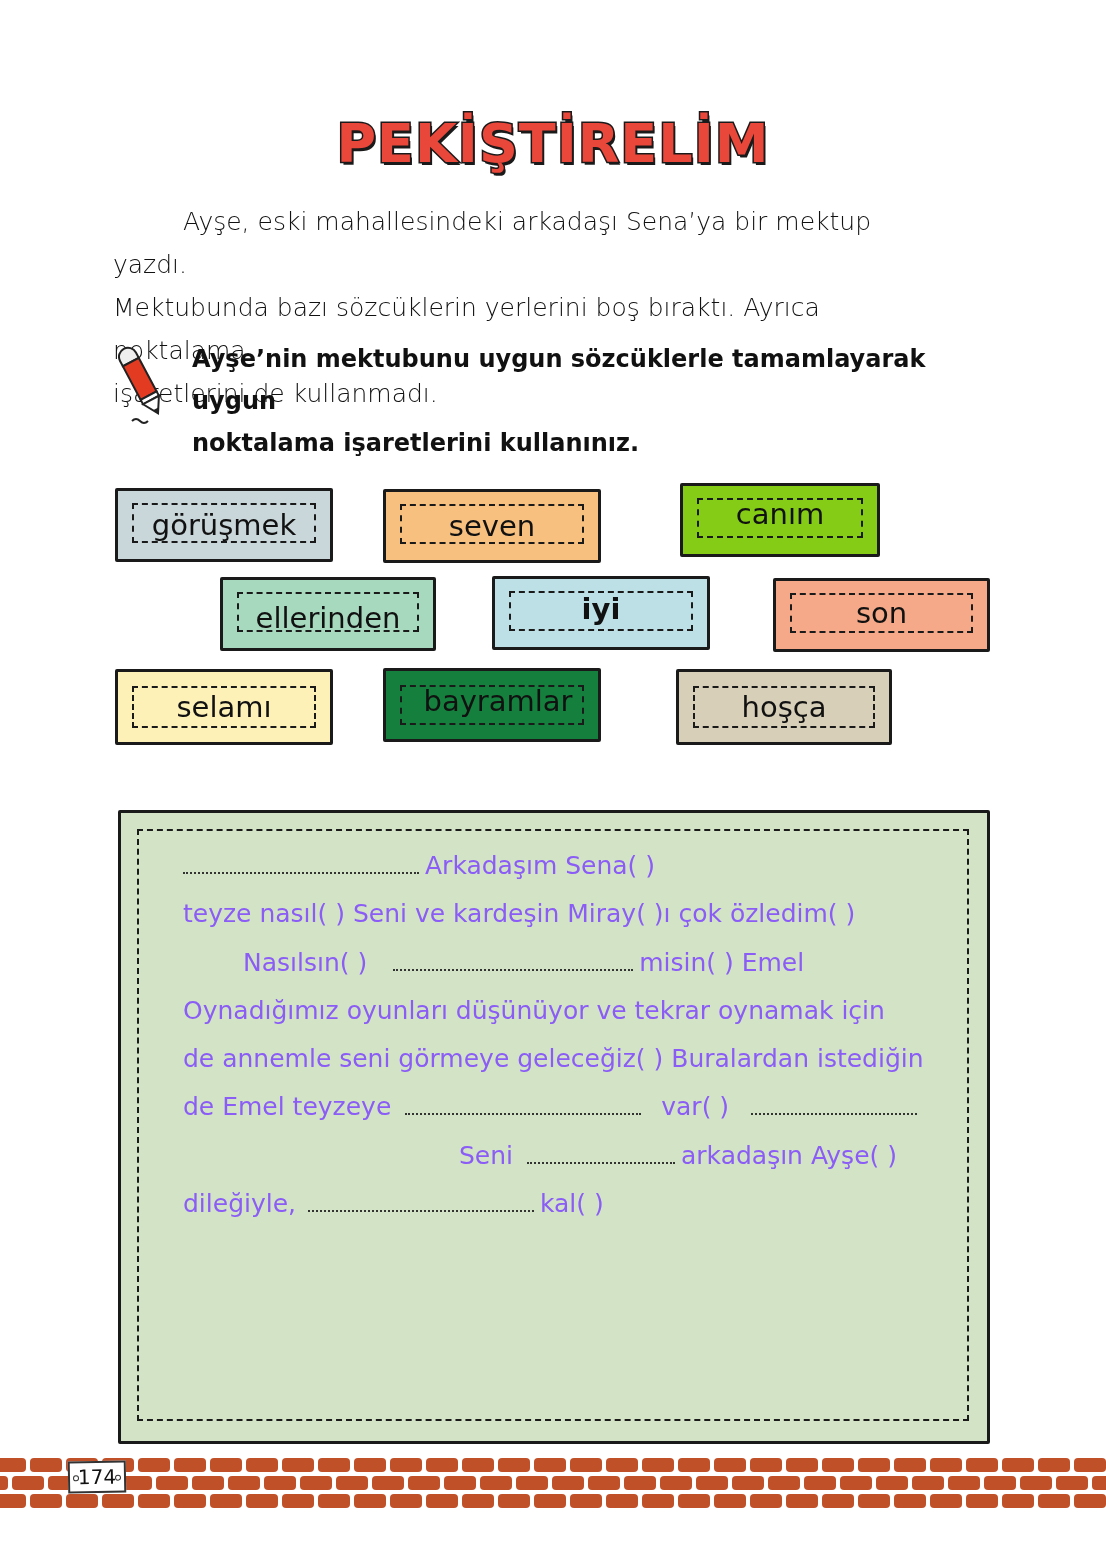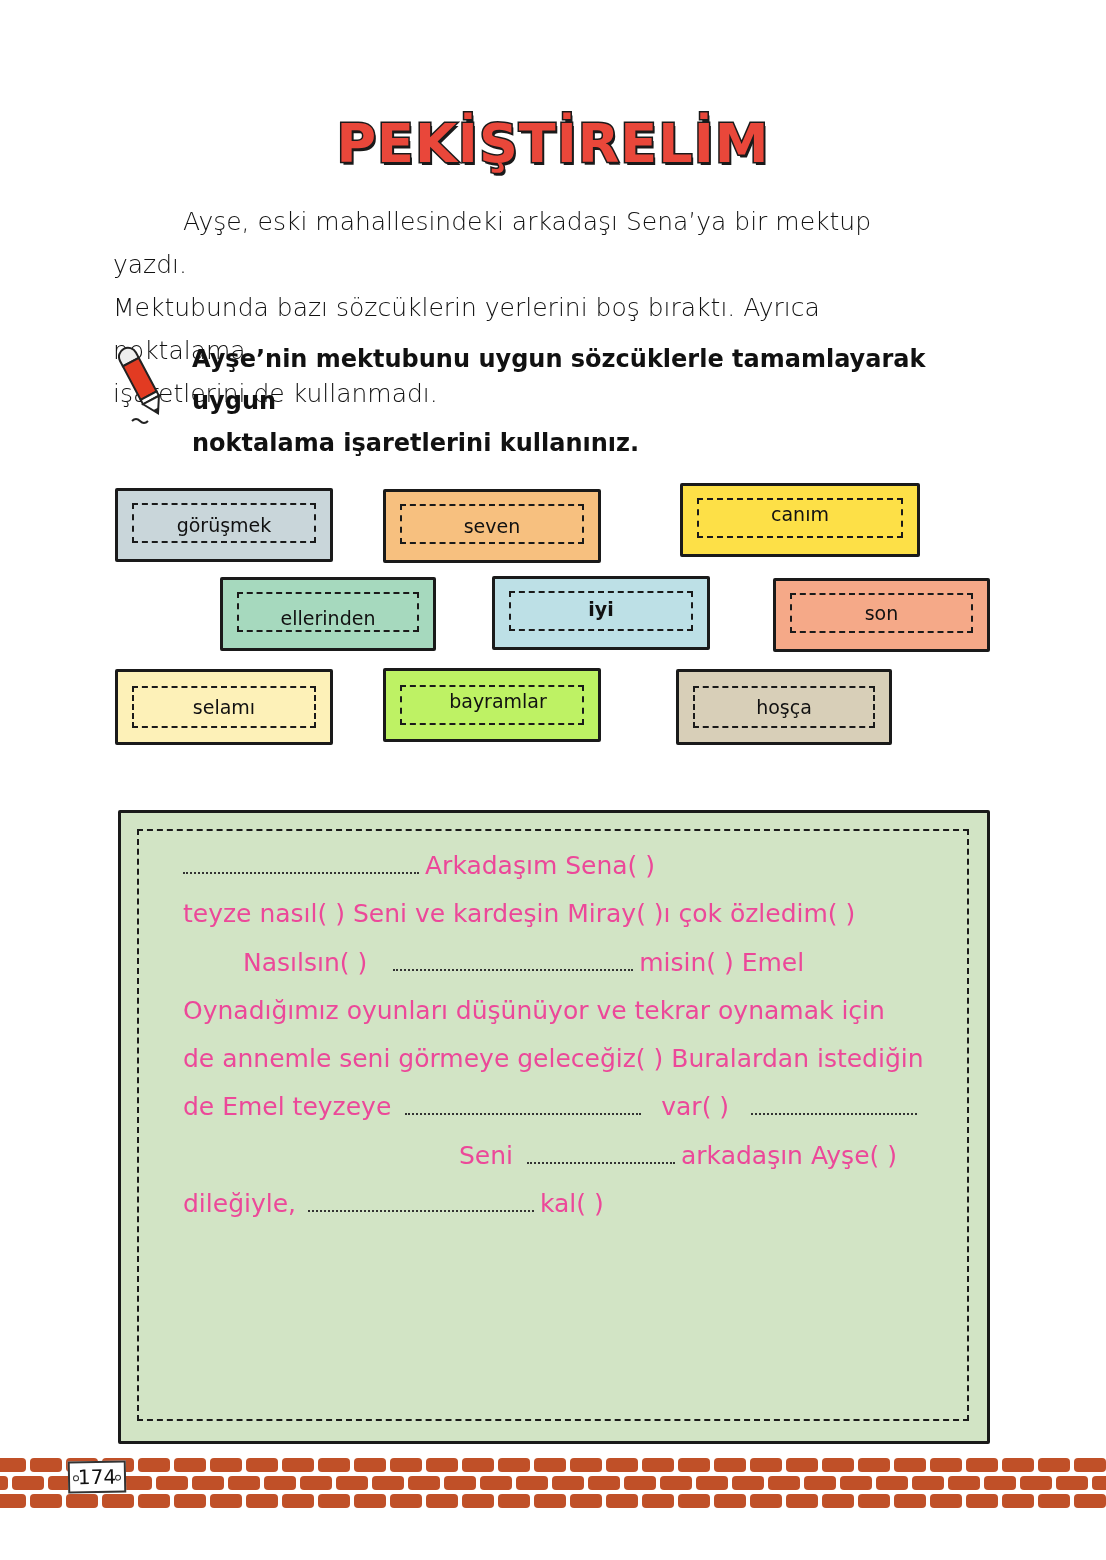--- a/index.html
+++ b/index.html
@@ -29,33 +29,33 @@
   }
 
   .card {
     position: absolute; border: 3px solid #1a1a1a; border-radius: 2px;
     display: flex; align-items: center; justify-content: center;
   }
   .card .inner {
     position: absolute; left: 14px; right: 14px; top: 14px; bottom: 14px;
     border: 2px dashed #1a1a1a;
   }
-  .card .word { position: relative; font-size: 19px; color: #111; }
+  .card .word { position: relative; font-size: 29px; color: #111; }
 
   .letter-box {
     position: absolute; left: 118px; top: 810px; width: 872px; height: 634px;
     background: #d2e4c5; border: 3px solid #1a1a1a; border-radius: 2px;
   }
   .letter-box .dash {
     position: absolute; left: 16px; top: 16px; right: 18px; bottom: 20px;
     border: 2px dashed #1a1a1a;
   }
   .letter-text {
     position: absolute; left: 183px; top: 842px; width: 780px;
-    font-size: 25px; line-height: 48.3px; color: #ec4899;
+    font-size: 25px; line-height: 48.3px; color: #8b5cf6;
   }
   .line { white-space: nowrap; height: 48.3px; }
   .dots {
     display: inline-block; border-bottom: 2px dotted #333;
     height: 1px; vertical-align: middle; margin: 0 6px 0 0; position: relative; top: 6px;
   }
 
   .footer { position: absolute; left: 0; top: 1458px; width: 1106px; height: 52px; }
   .brick-row { position: absolute; left: 0; height: 15px; display: flex; gap: 4px; }
   .brick { width: 32px; height: 14px; background: #c05028; border-radius: 4px; flex: none; }
@@ -95,21 +95,21 @@
 </div>
 
 <div class="card" style="left:115px;top:488px;width:218px;height:74px;background:#c9d6da;">
   <div class="inner" style="top:12px;bottom:16px;"></div>
   <span class="word">görüşmek</span>
 </div>
 <div class="card" style="left:383px;top:489px;width:218px;height:74px;background:#f7c07f;">
   <div class="inner" style="top:12px;bottom:16px;"></div>
   <span class="word">seven</span>
 </div>
-<div class="card" style="left:680px;top:483px;width:240px;height:74px;background:#fde047;">
+<div class="card" style="left:680px;top:483px;width:200px;height:74px;background:#84cc16;">
   <div class="inner" style="top:12px;bottom:16px;"></div>
   <span class="word" style="top:-6px;">canım</span>
 </div>
 
 <div class="card" style="left:220px;top:577px;width:216px;height:74px;background:#a6d9be;">
   <div class="inner" style="top:12px;bottom:16px;"></div>
   <span class="word" style="top:4px;">ellerinden</span>
 </div>
 <div class="card" style="left:492px;top:576px;width:218px;height:74px;background:#bde0e6;">
   <div class="inner" style="top:12px;bottom:16px;"></div>
@@ -117,21 +117,21 @@
 </div>
 <div class="card" style="left:773px;top:578px;width:217px;height:74px;background:#f5a988;">
   <div class="inner" style="top:12px;bottom:16px;"></div>
   <span class="word" style="top:-2px;">son</span>
 </div>
 
 <div class="card" style="left:115px;top:669px;width:218px;height:76px;background:#fdf1b8;">
   <div class="inner" style="top:14px;bottom:14px;"></div>
   <span class="word">selamı</span>
 </div>
-<div class="card" style="left:383px;top:668px;width:218px;height:74px;background:#bef264;padding-left:12px;">
+<div class="card" style="left:383px;top:668px;width:218px;height:74px;background:#15803d;padding-left:12px;">
   <div class="inner" style="top:14px;bottom:14px;"></div>
   <span class="word" style="top:-4px;">bayramlar</span>
 </div>
 <div class="card" style="left:676px;top:669px;width:216px;height:76px;background:#d8cfb8;">
   <div class="inner" style="top:14px;bottom:14px;"></div>
   <span class="word">hoşça</span>
 </div>
 
 <div class="letter-box">
   <div class="dash"></div>

